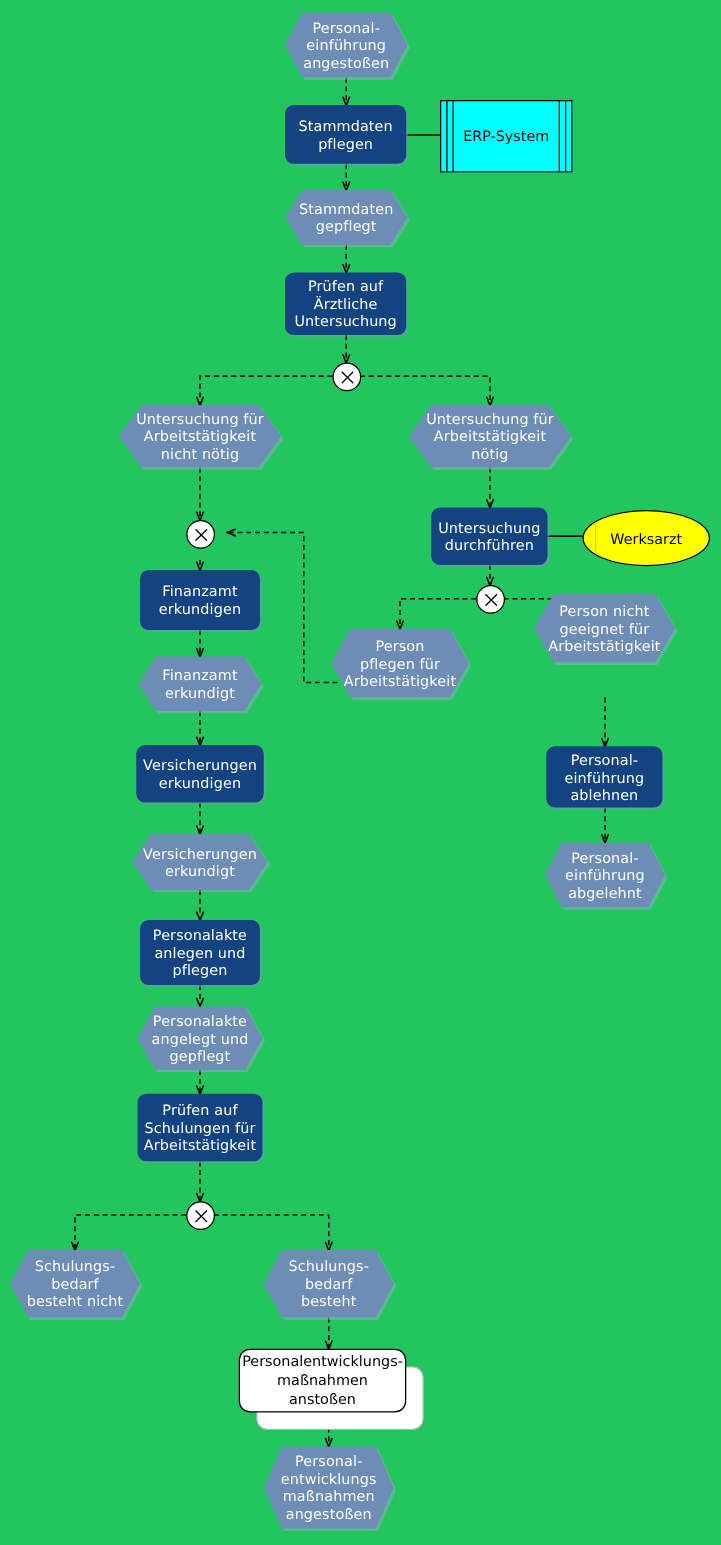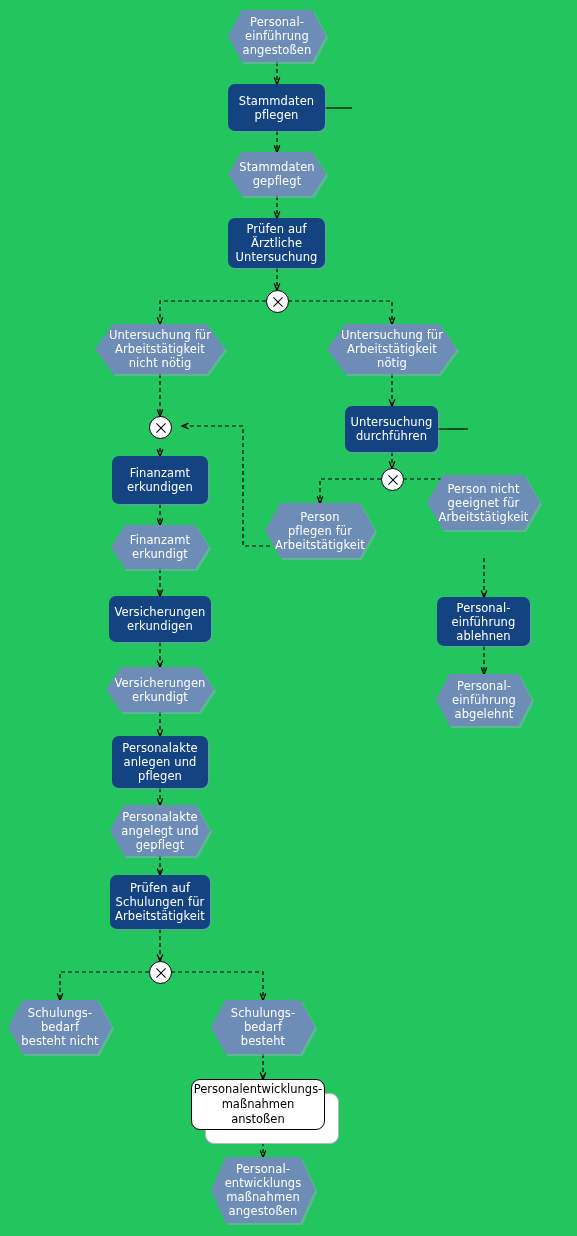--- a/index.html
+++ b/index.html
@@ -199,20 +199,27 @@
 einführung
 angestoßen</span>
     </div>
   </div>
 
   <div class="node function" style="left:228px;top:84px;width:97px;height:47px;">
     <span class="lbl">Stammdaten
 pflegen</span>
   </div>
 
+  <div class="system" style="left:352px;top:80px;width:104px;height:56px;">
+    <span class="barL1"></span>
+    <span class="barL2"></span>
+    <span class="barR1"></span>
+    <span class="barR2"></span>
+    <span>ERP-System</span>
+  </div>
 
   <div class="event-wrap" style="left:228px;top:152px;width:98px;height:44px;">
     <div class="event-shadow"></div>
     <div class="event" style="width:98px;height:44px;">
       <span class="lbl">Stammdaten
 gepflegt</span>
     </div>
   </div>
 
   <div class="node function" style="left:228px;top:218px;width:97px;height:50px;">
@@ -242,20 +249,24 @@
 Arbeitstätigkeit
 nötig</span>
     </div>
   </div>
 
   <div class="node function" style="left:345px;top:406px;width:93px;height:46px;">
     <span class="lbl">Untersuchung
 durchführen</span>
   </div>
 
+  <div class="org" style="left:466px;top:408px;width:100px;height:43px;">
+    <span class="tick"></span>
+    <span>Werksarzt</span>
+  </div>
 
   <div class="xor" style="left:149px;top:416px;">
     <span class="x1"></span>
     <span class="x2"></span>
   </div>
 
   <div class="xor" style="left:381px;top:468px;">
     <span class="x1"></span>
     <span class="x2"></span>
   </div>

